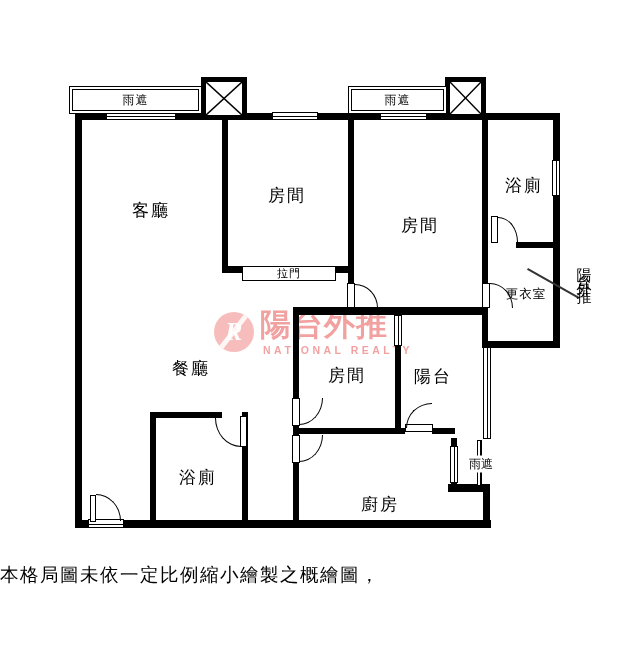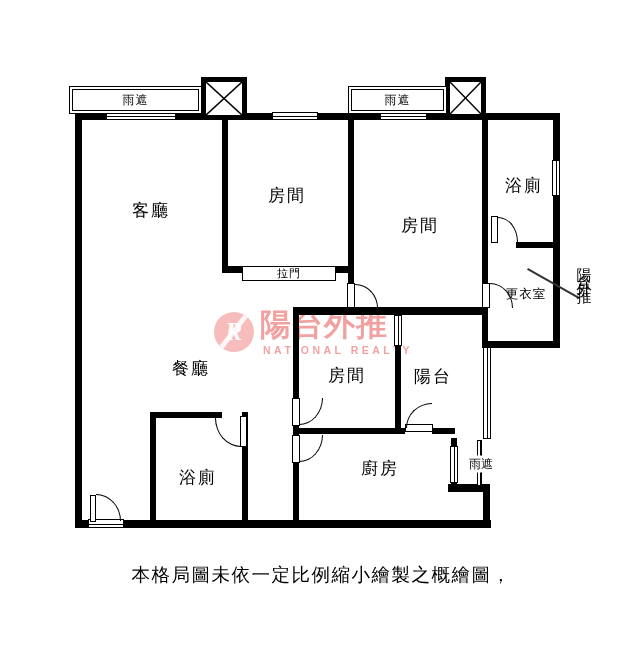--- a/index.html
+++ b/index.html
@@ -41,21 +41,21 @@
              background:rgba(242,148,148,0.62);z-index:1;overflow:hidden;}
   .wm-circle .r{position:absolute;left:11px;top:5px;font-family:"Liberation Serif",serif;
                 font-style:italic;font-weight:bold;font-size:26px;color:rgba(255,255,255,0.95);}
   .wm-circle .slash{position:absolute;left:16px;top:-4px;width:5px;height:50px;
                     background:rgba(255,255,255,0.85);transform:rotate(38deg);}
   .wm-brand{position:absolute;left:260px;top:309px;font-size:31px;font-weight:bold;line-height:1;
             letter-spacing:1px;color:rgba(237,125,125,0.72);z-index:1;white-space:nowrap;}
   .wm-en{position:absolute;left:263px;top:344px;font-size:10.5px;font-weight:bold;letter-spacing:3.5px;
          color:rgba(237,125,125,0.72);z-index:1;white-space:nowrap;font-family:"Liberation Sans",sans-serif;}
   
-  .disclaimer{position:absolute;left:0;top:560px;width:100%;text-align:center;font-size:18.5px;
+  .disclaimer{position:absolute;left:0;top:560px;width:100%;text-align:left;font-size:18.5px;
               letter-spacing:1.5px;line-height:30px;color:#000;z-index:3;}
 </style>
 </head>
 <body>
 
 <div class="canvas">
 
   <div class="wm-circle">
     <div class="slash"></div>
     <div class="r">R</div>
@@ -150,21 +150,21 @@
 
   <div class="lbl" style="left:151px;top:210px">客廳</div>
   <div class="lbl" style="left:287px;top:195px">房間</div>
   <div class="lbl" style="left:420px;top:225px">房間</div>
   <div class="lbl" style="left:524px;top:185px">浴廁</div>
   <div class="lbl lbl-sm" style="left:526px;top:294px">更衣室</div>
   <div class="lbl" style="left:191px;top:368px">餐廳</div>
   <div class="lbl" style="left:347px;top:375px">房間</div>
   <div class="lbl" style="left:433px;top:376px">陽台</div>
   <div class="lbl" style="left:198px;top:477px">浴廁</div>
-  <div class="lbl" style="left:380px;top:468px">廚房</div>
+  <div class="lbl" style="left:380px;top:504px">廚房</div>
   <div class="lbl lbl-xs" style="left:481px;top:464px">雨遮</div>
 
   <div class="leader" style="left:528px;top:268px"></div>
   <div class="vtext" style="left:574px;top:256px">陽台外推</div>
 
   <div class="disclaimer">
     <div>本格局圖未依一定比例縮小繪製之概繪圖，</div>
   </div>
 
 </div>

